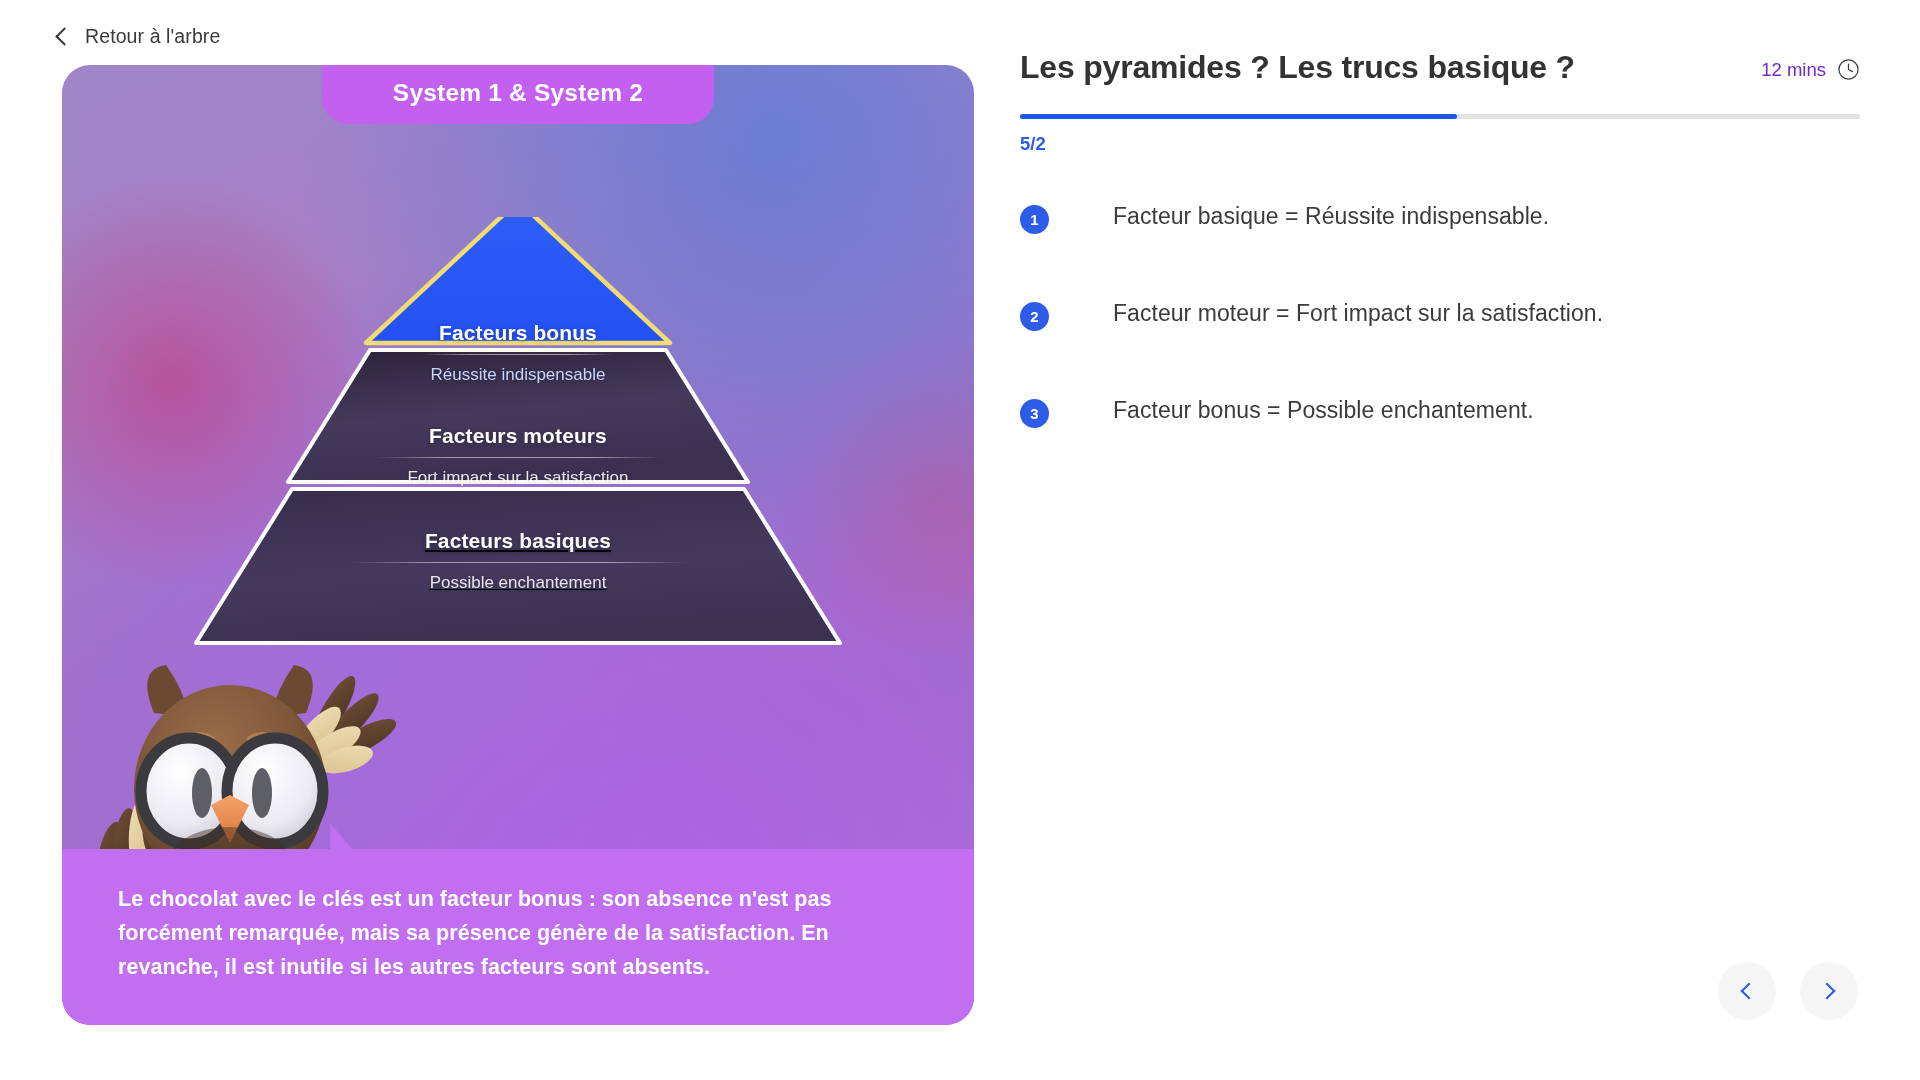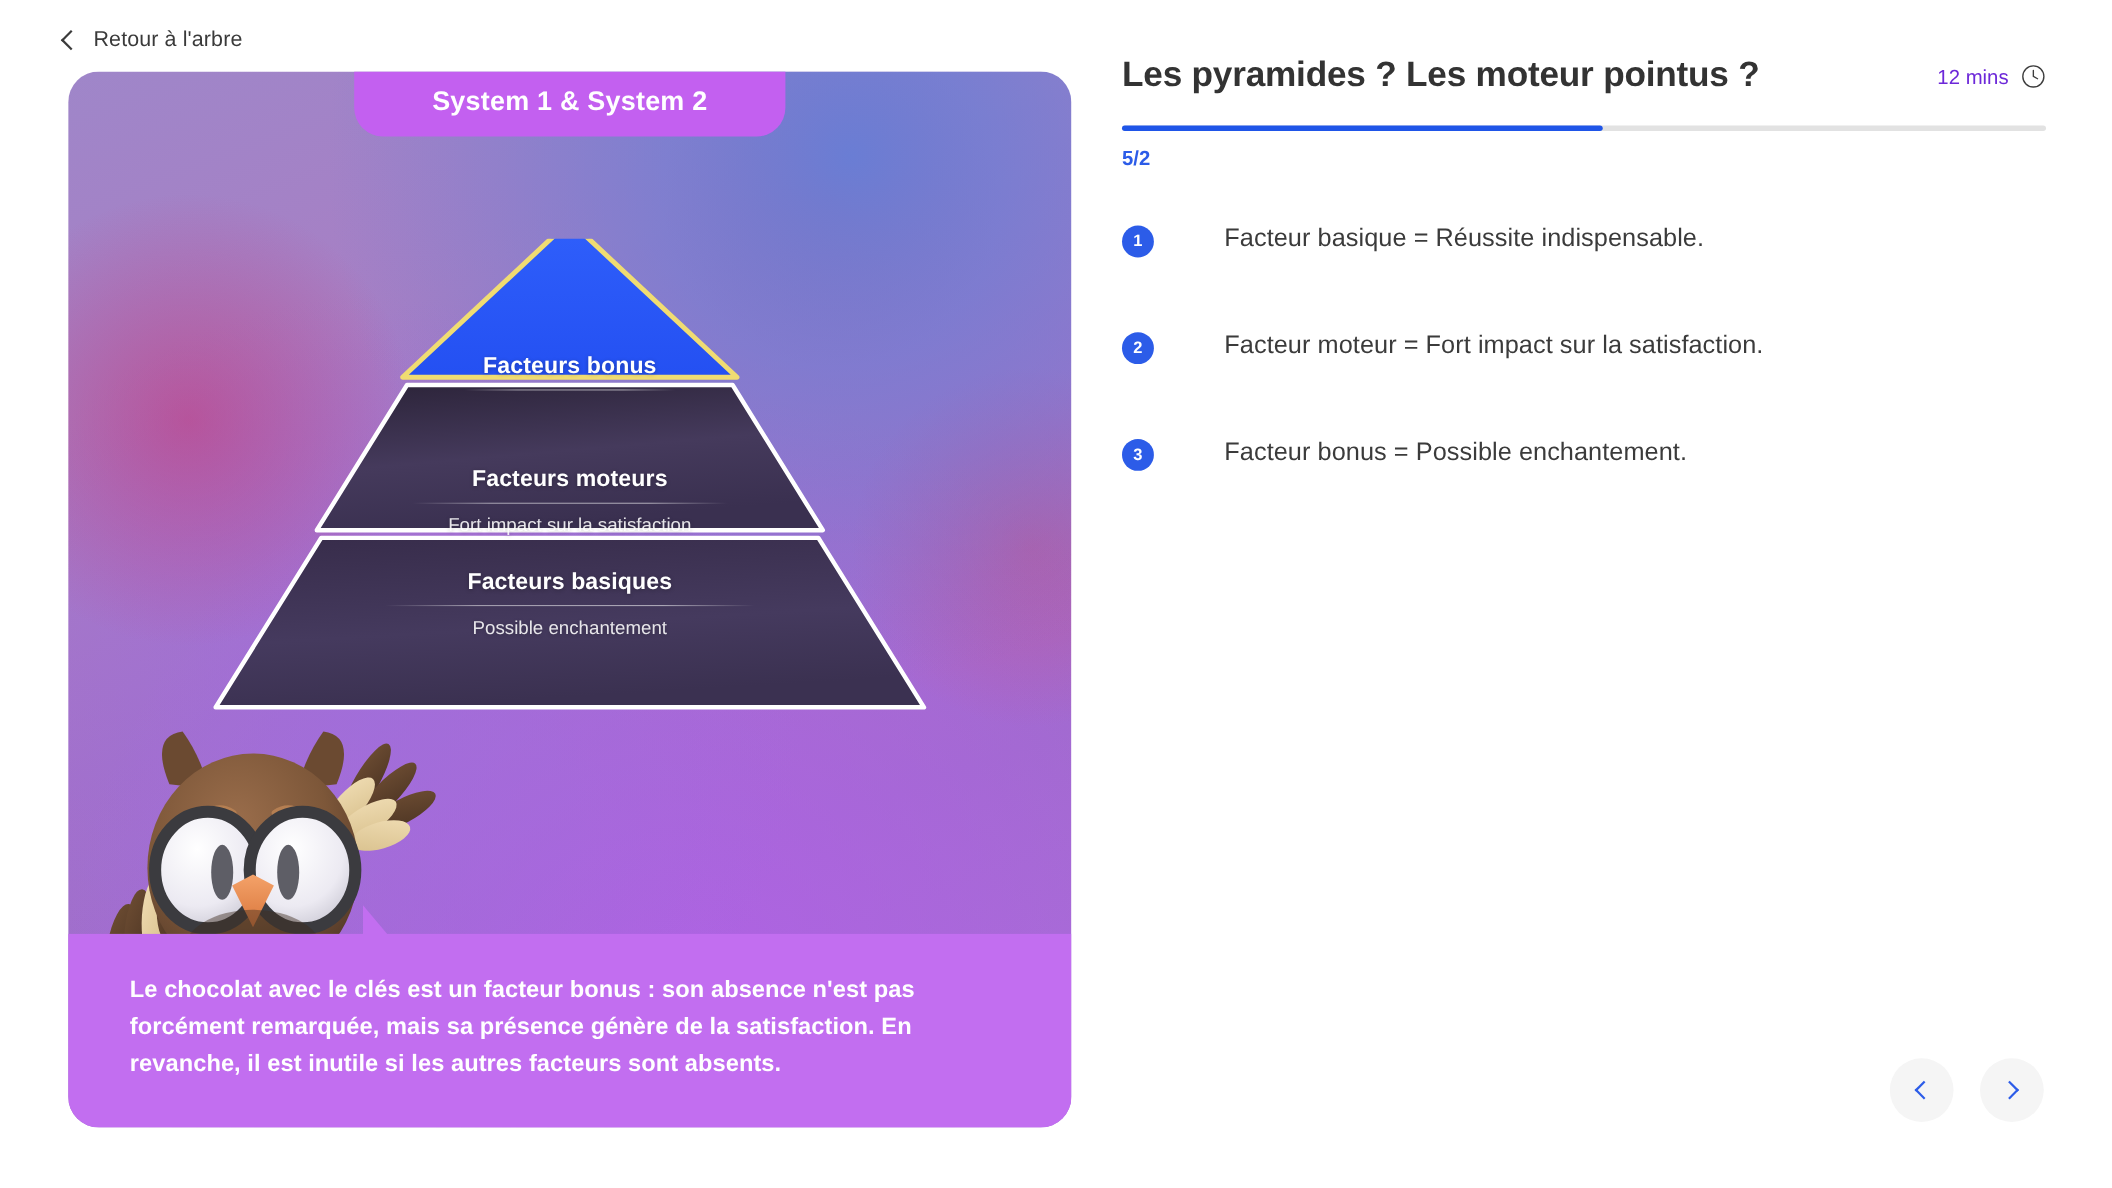--- a/index.html
+++ b/index.html
@@ -114,21 +114,21 @@
     color: rgba(255,255,255,.88);
     line-height: 1.28;
     text-shadow: 0 1px 4px rgba(0,0,0,.22);
   }
   .tier-sub.bonus { color: #c7d4ff; }
 
   #tier-bonus      { top: 104px; }
   #tier-bonus .tier-rule  { width: 192px; }
   #tier-moteurs    { top: 207px; }
   #tier-moteurs .tier-rule { width: 286px; }
-  #tier-basiques   { top: 300px; }
+  #tier-basiques   { top: 312px; text-decoration: underline; }
   #tier-basiques .tier-rule { width: 336px; }
 
   
   .owl {
     position: absolute;
     left: 8px;
     bottom: 112px;
     width: 420px;
     height: 260px;
     z-index: 5;
@@ -315,20 +315,21 @@
       <path d="M 8 426 L 104 272 L 556 272 L 652 426 Z" fill="url(#gBot)" stroke="#ffffff" stroke-width="4" stroke-linejoin="round"></path>
 
       <path d="M 100 265 L 182 133 L 478 133 L 560 265 Z" fill="url(#gMid)" stroke="#ffffff" stroke-width="4" stroke-linejoin="round"></path>
 
       <path d="M 178 126 L 330 -16 L 482 126 Z" fill="url(#gTop)" stroke="#f0dc72" stroke-width="4.5" stroke-linejoin="round"></path>
     </svg>
 
     <div class="tier-text" id="tier-bonus">
       <div class="tier-title">Facteurs bonus</div>
       <div class="tier-rule"></div>
+      <div class="tier-sub bonus">Réussite indispensable</div>
     </div>
 
     <div class="tier-text" id="tier-moteurs">
       <div class="tier-title">Facteurs moteurs</div>
       <div class="tier-rule"></div>
       <div class="tier-sub">Fort impact sur la satisfaction</div>
     </div>
 
     <div class="tier-text" id="tier-basiques">
       <div class="tier-title">Facteurs basiques</div>
@@ -404,21 +405,21 @@
 
   <div class="caption" style="background: rgb(194, 110, 240);">
     <div class="caption-tail"></div>
     <div class="caption-text">Le chocolat avec le clés est un facteur bonus : son absence n'est pas forcément remarquée, mais sa présence génère de la satisfaction. En revanche, il est inutile si les autres facteurs sont absents.</div>
   </div>
 </div>
 
 <div class="content">
 
   <div class="content-head">
-    <h1 class="lesson-title">Les pyramides ? Les moteur pointus ?</h1>
+    <h1 class="lesson-title">Les pyramides ? Les trucs basique ?</h1>
     <div class="duration">
       <span class="duration-text">12 mins</span>
       <svg class="clock-icon" viewBox="0 0 24 24">
         <circle cx="12" cy="12" r="10" fill="none" stroke="#3d3d3d" stroke-width="1.3"></circle>
         <path d="M12 6.3 V12 L16 14.2" fill="none" stroke="#3d3d3d" stroke-width="1.3" stroke-linecap="round"></path>
       </svg>
     </div>
   </div>
 
   <div class="progress-track" style="background: rgb(226, 226, 226);">

